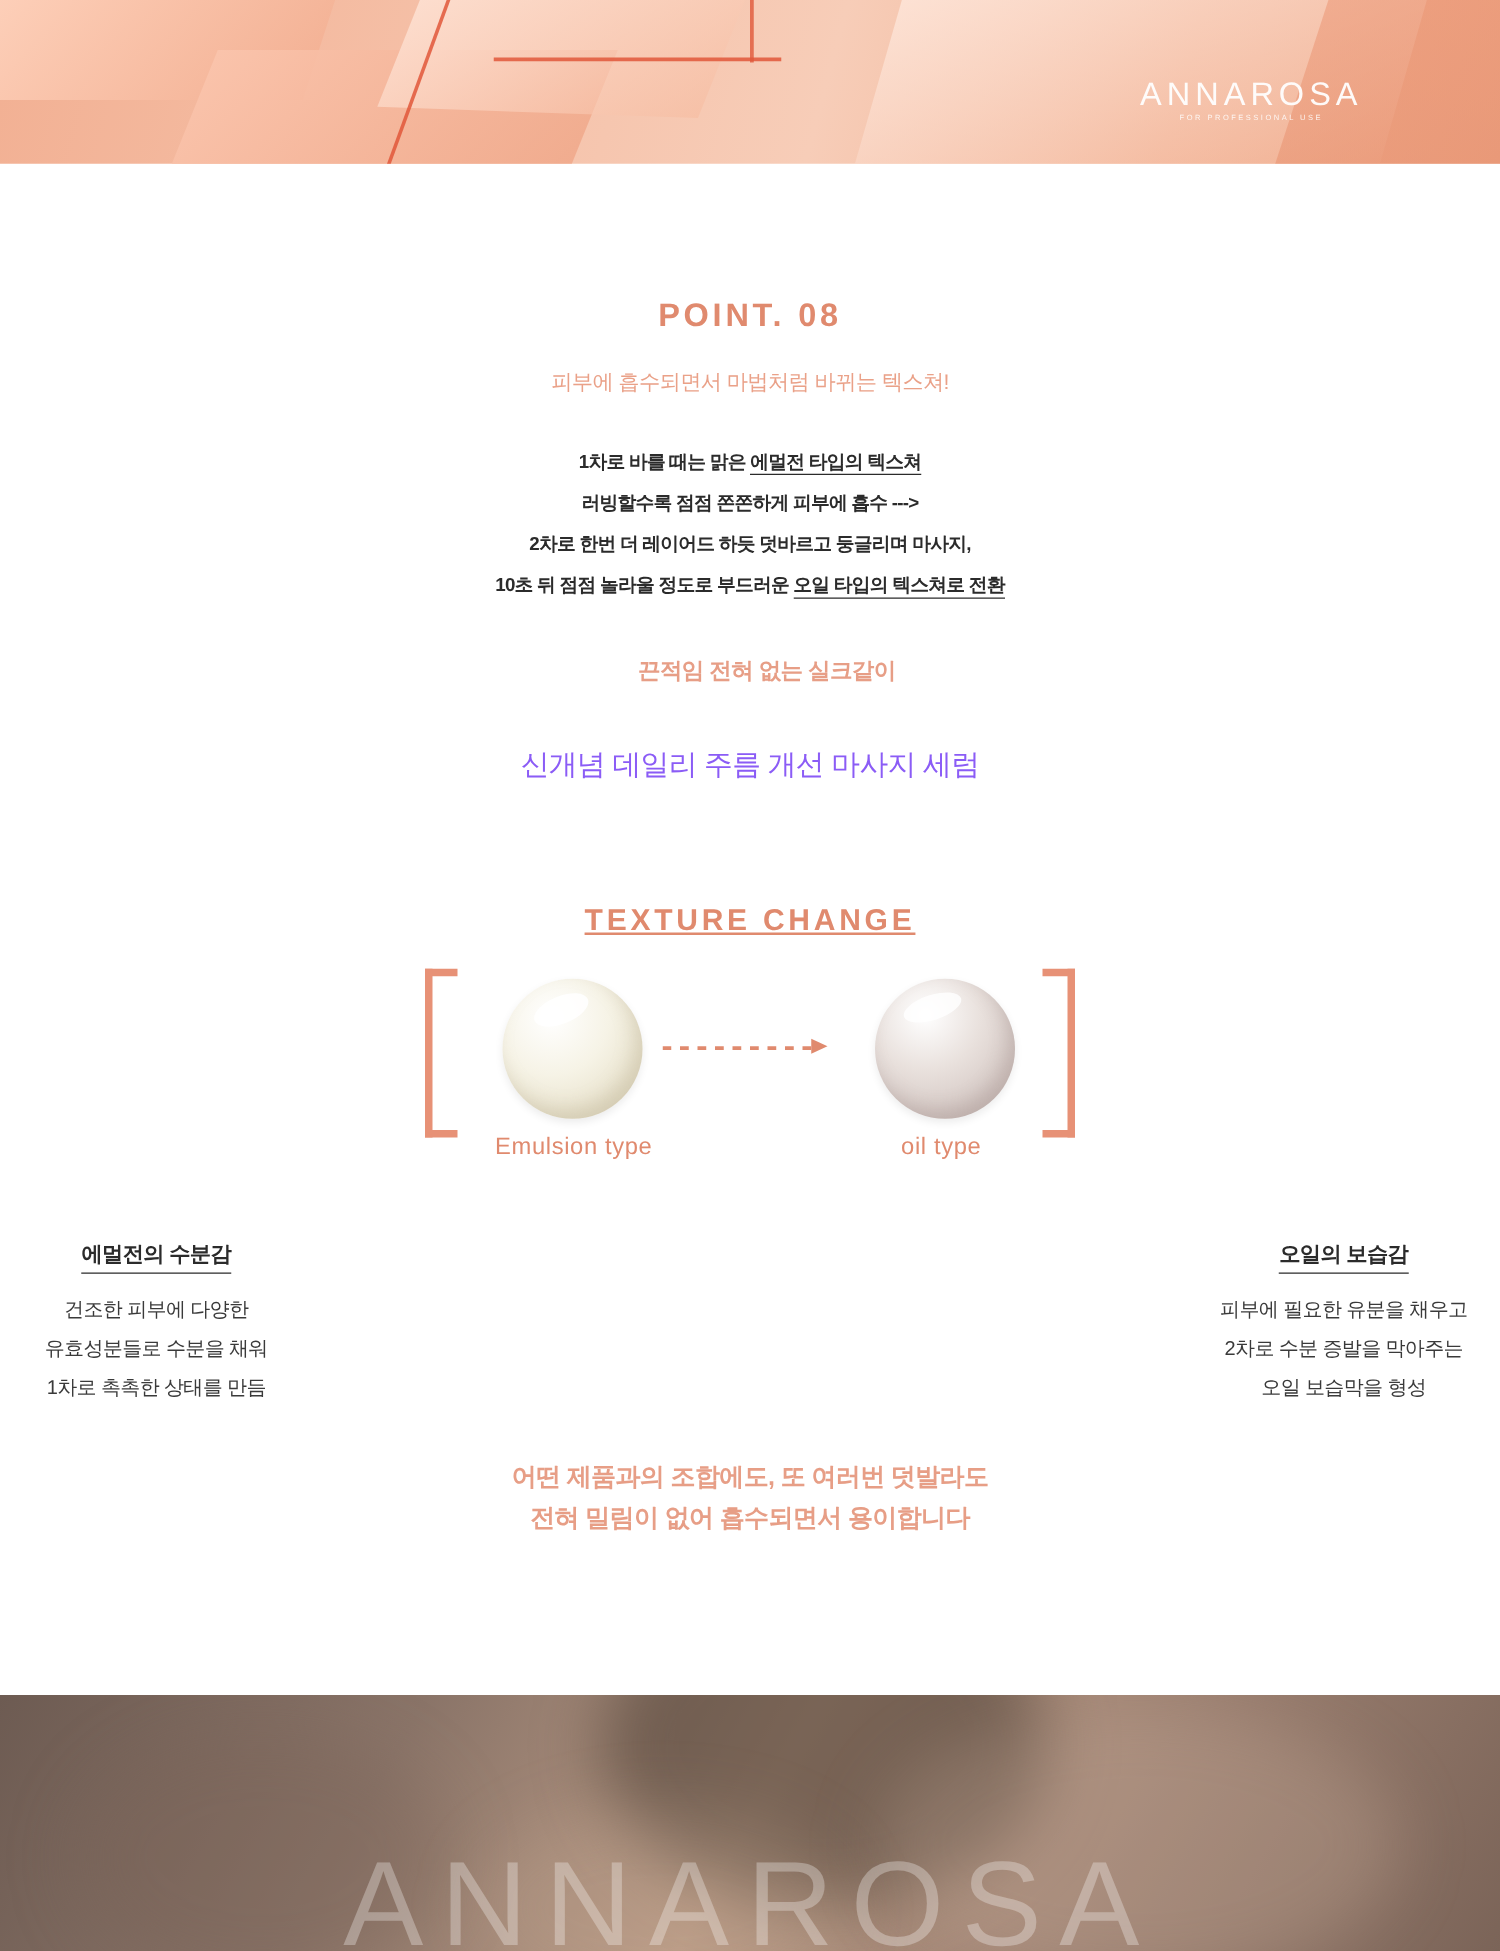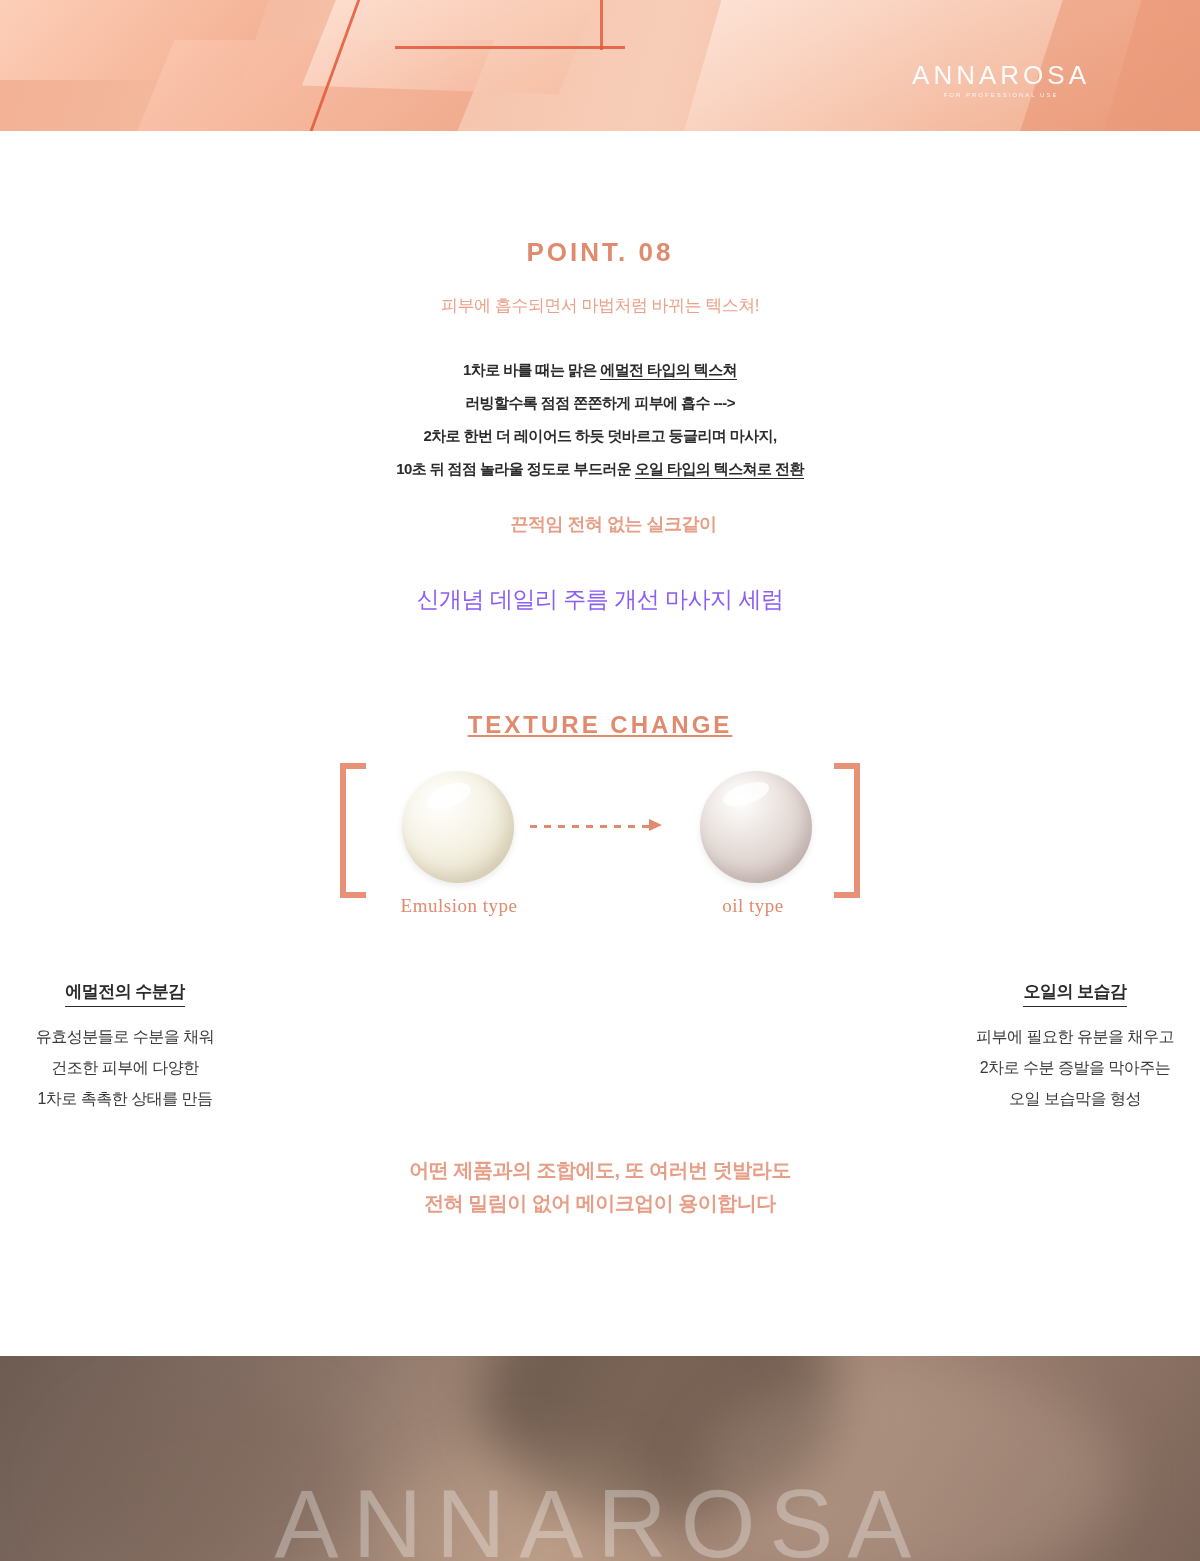--- a/index.html
+++ b/index.html
@@ -121,21 +121,21 @@
   .desc {
     margin-top: 36px;
     font-size: 15px;
     line-height: 33px;
     color: #2b2b2b;
     font-weight: bold;
     letter-spacing: -0.6px;
   }
   .desc .u { border-bottom: 1.5px solid #2b2b2b; padding-bottom: 1px; }
   .pink-block {
-    margin-top: 24px;
+    margin-top: 36px;
     font-size: 18px;
     line-height: 31px;
     font-weight: bold;
     color: #e79e86;
     letter-spacing: -0.5px;
     padding-left: 27px;
   }
   .tagline {
     margin-top: 44px;
     font-size: 23px;
@@ -225,21 +225,20 @@
     border-left: 13px solid #e08a6e;
     border-top: 6px solid transparent;
     border-bottom: 6px solid transparent;
   }
   .drop-caption {
     position: absolute;
     top: 132px;
     font-size: 19px;
     color: #e08a6e;
     letter-spacing: 0.5px;
-    font-family: Liberation Serif, serif;
   }
   .cap-left { left: 34px; width: 170px; text-align: center; }
   .cap-right { right: 22px; width: 170px; text-align: center; }
 
   
   .cols {
     margin-top: 42px;
     display: flex;
     justify-content: space-between;
     gap: 110px;
@@ -360,38 +359,38 @@
       <div class="drop drop-oil"></div>
 
       <div class="drop-caption cap-left">Emulsion type</div>
       <div class="drop-caption cap-right">oil type</div>
     </div>
 
     <div class="cols">
       <div class="col">
         <div class="col-title">에멀전의 수분감</div>
         <div class="col-body">
+          <div>건조한 피부에 다양한</div>
           <div>유효성분들로 수분을 채워</div>
-          <div>건조한 피부에 다양한</div>
           <div>1차로 촉촉한 상태를 만듬</div>
         </div>
       </div>
       <div class="col">
         <div class="col-title">오일의 보습감</div>
         <div class="col-body">
           <div>피부에 필요한 유분을 채우고</div>
           <div>2차로 수분 증발을 막아주는</div>
           <div>오일 보습막을 형성</div>
         </div>
       </div>
     </div>
 
     <div class="footer-note">
       <div>어떤 제품과의 조합에도, 또 여러번 덧발라도</div>
-      <div>전혀 밀림이 없어 메이크업이 용이합니다</div>
+      <div>전혀 밀림이 없어 흡수되면서 용이합니다</div>
     </div>
 
   </div>
 
   <div class="bottom-banner">
     <div class="bb-blur bb-b1"></div>
     <div class="bb-blur bb-b2"></div>
     <div class="bb-blur bb-b3"></div>
     <div class="bb-blur bb-b4"></div>
     <div class="bottom-logo">ANNAROSA</div>

